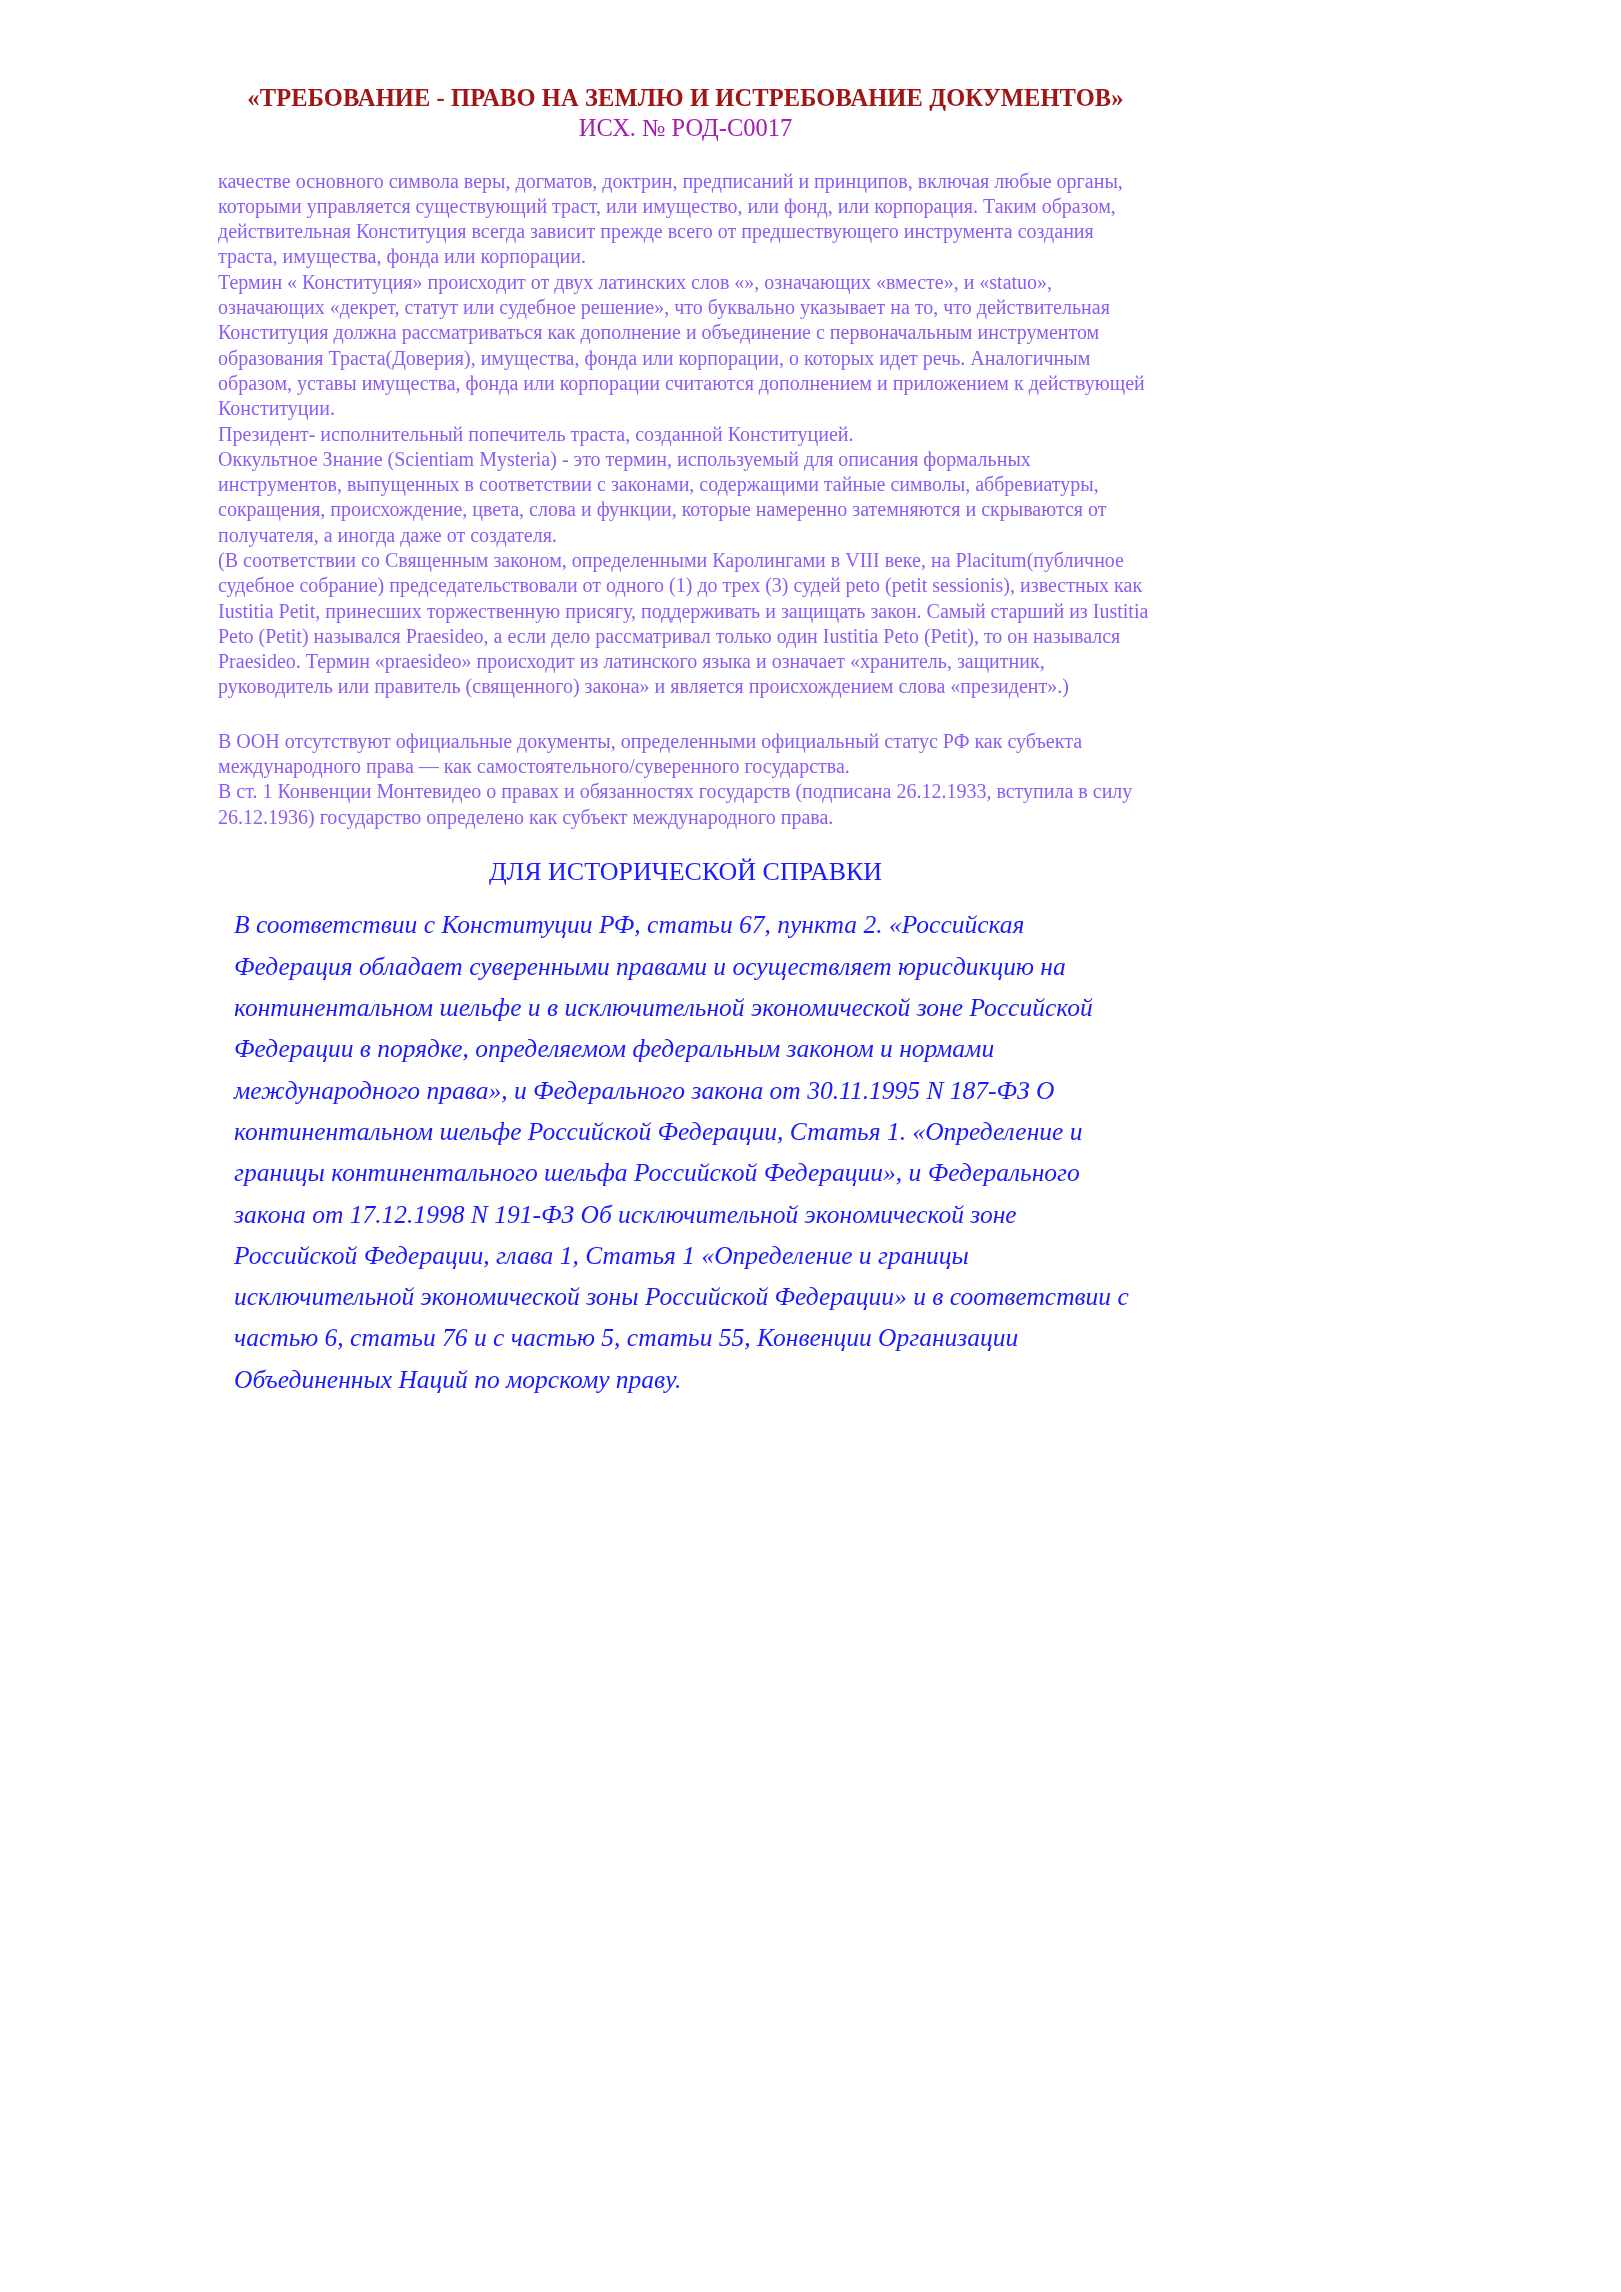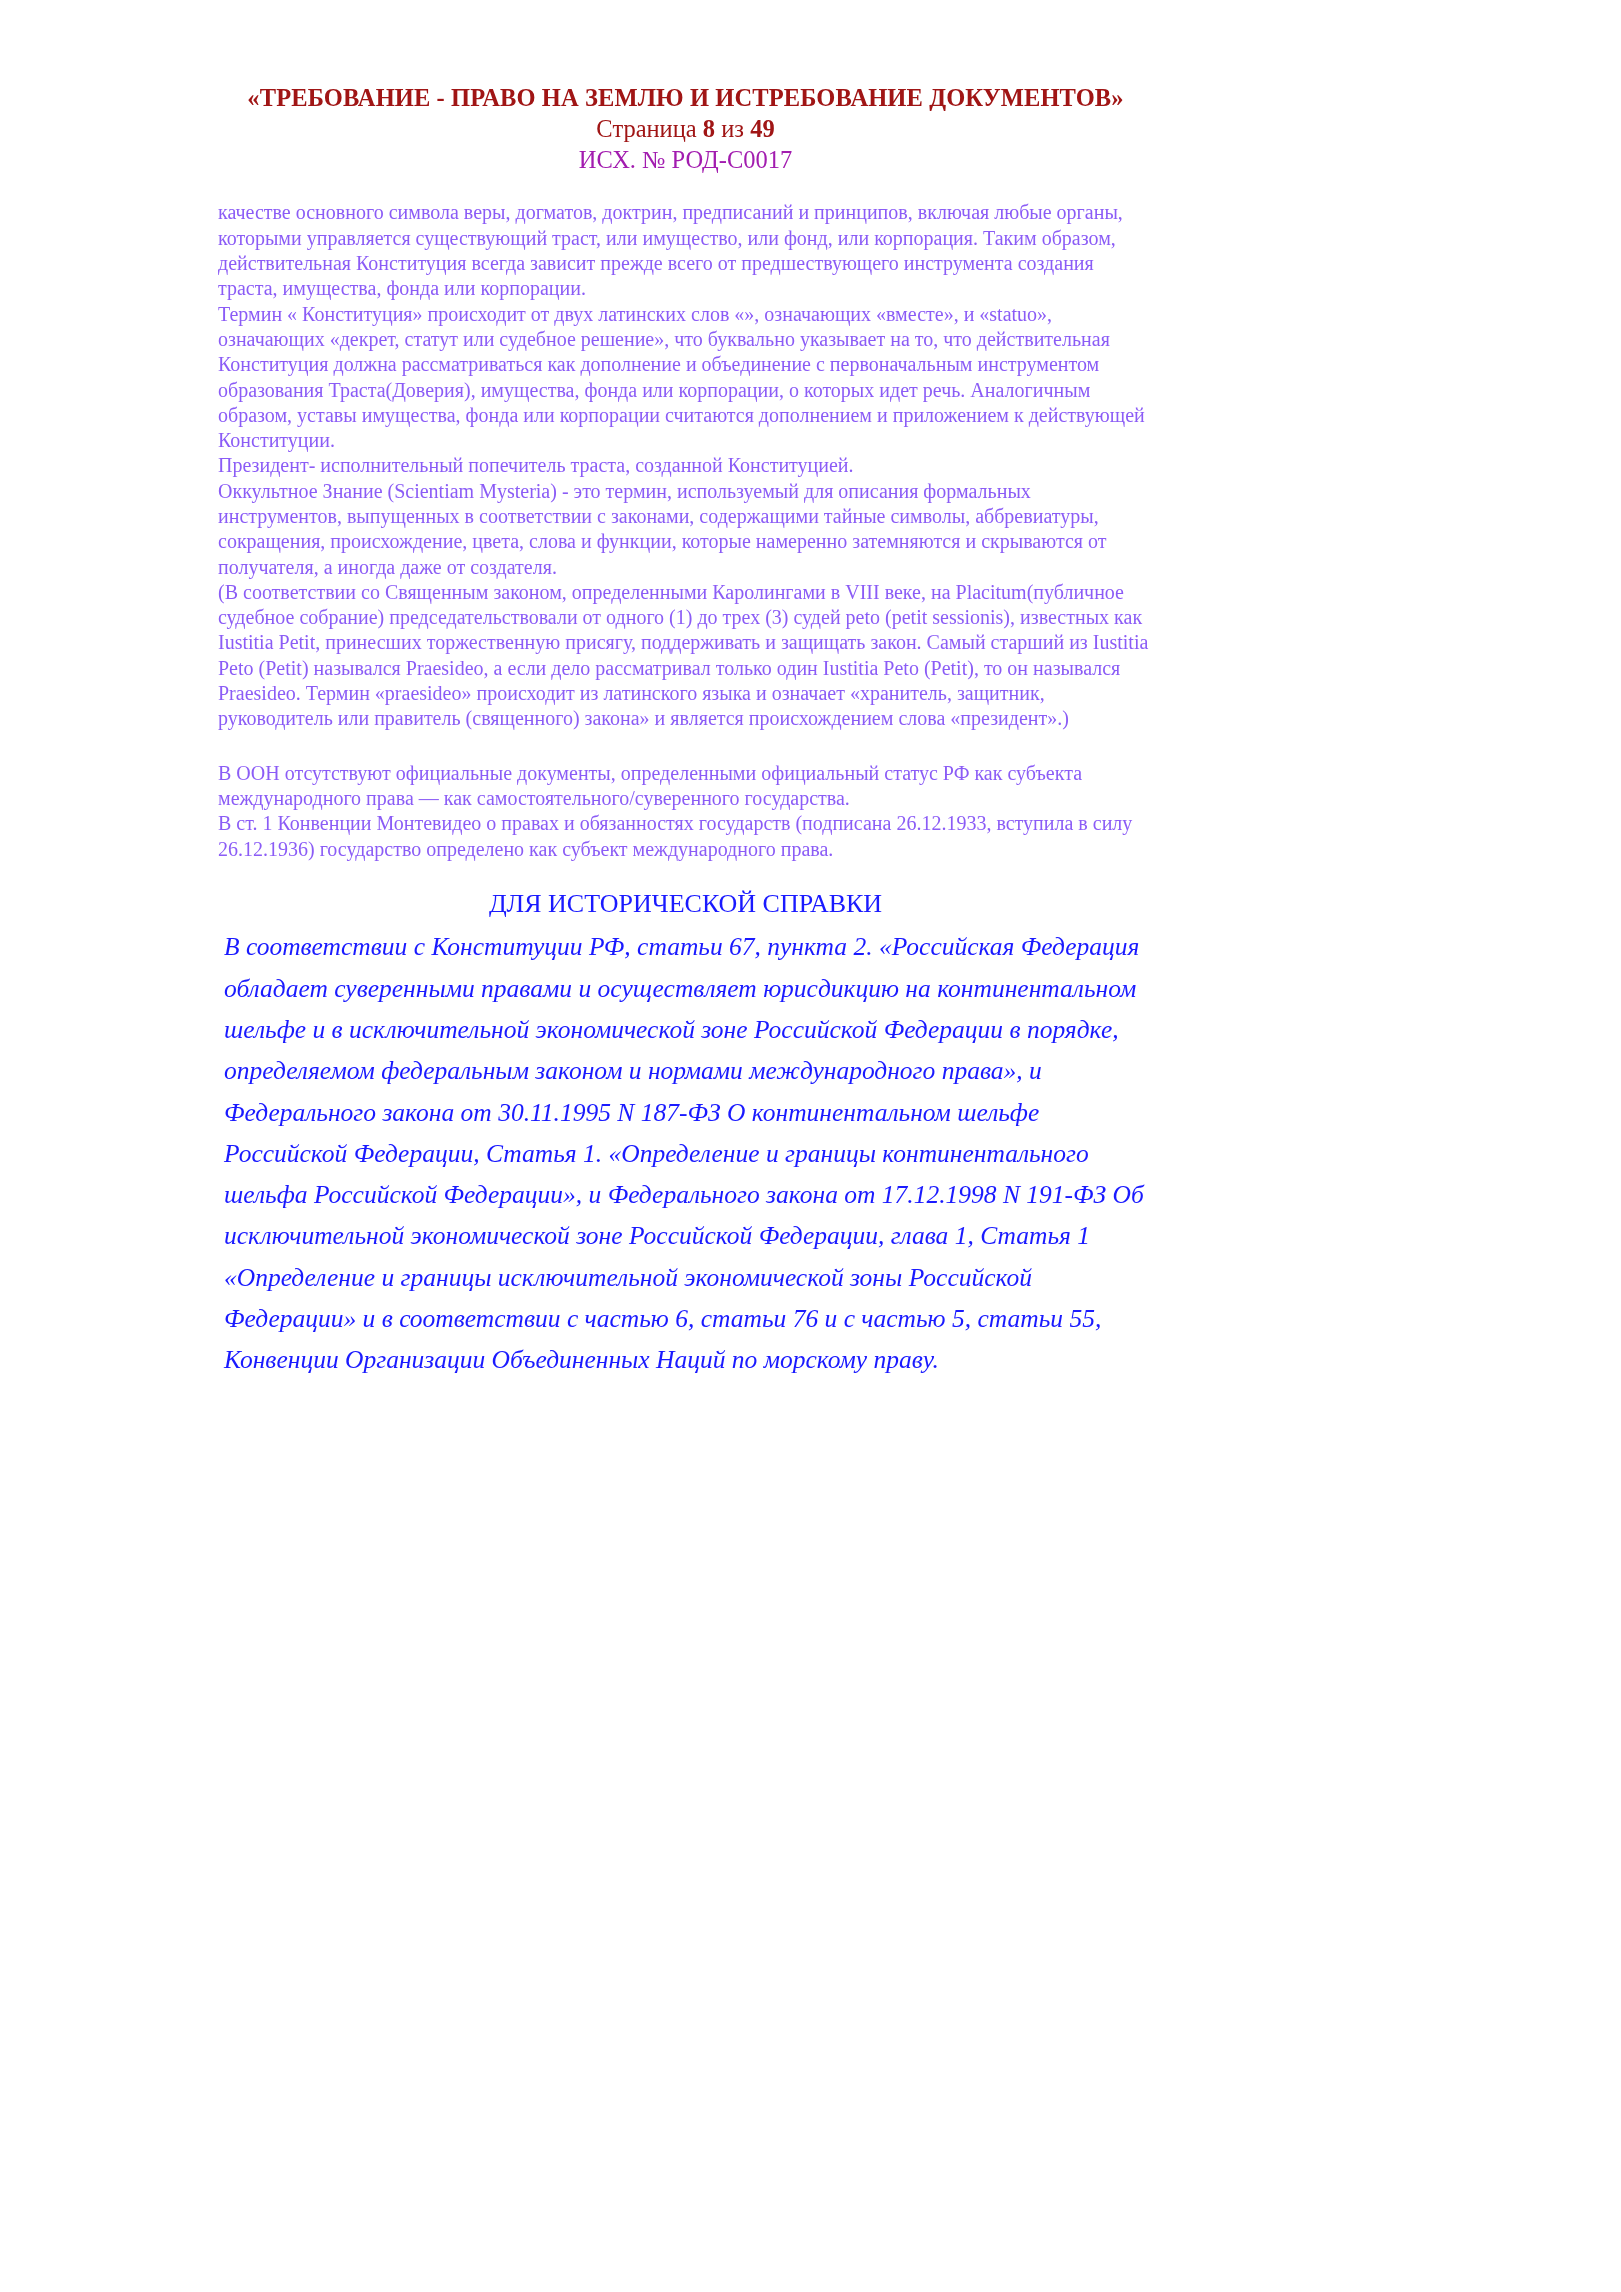--- a/index.html
+++ b/index.html
@@ -71,30 +71,29 @@
   .center-head .l2 { display: block; }
   
   .law-block {
     font-style: italic;
     font-size: 25.5px;
     line-height: 1.62;
     color: #1a1aff;
     margin-top: 3.9px;
     text-align: left;
   }
-  .law-block p { margin: 6px; }
+  .law-block p { margin: 16px; }
 </style>
 </head>
 <body>
 
 <div class="page">
 
   <div class="doc-header">
     <div class="h-title">«ТРЕБОВАНИЕ - ПРАВО НА ЗЕМЛЮ И ИСТРЕБОВАНИЕ ДОКУМЕНТОВ»</div>
-    <div class="h-page"><span>Страница </span><b>8</b><span> из </span><b>49</b></div>
     <div class="h-ref">ИСХ.  № РОД-С0017</div>
   </div>
 
   <div class="body-block">
     <p>качестве основного символа веры, догматов, доктрин, предписаний и принципов, включая любые органы, которыми управляется существующий траст, или имущество, или фонд, или корпорация. Таким образом, действительная Конституция всегда зависит прежде всего от предшествующего инструмента создания траста, имущества, фонда или корпорации.</p>
     <p>Термин « Конституция» происходит от двух латинских слов «», означающих «вместе», и «statuo», означающих «декрет, статут или судебное решение», что буквально указывает на то, что действительная Конституция должна рассматриваться как дополнение и объединение с первоначальным инструментом образования Траста(Доверия), имущества, фонда или корпорации, о которых идет речь. Аналогичным образом, уставы имущества, фонда или корпорации считаются дополнением и приложением к действующей Конституции.</p>
     <p>Президент- исполнительный попечитель траста, созданной Конституцией.</p>
     <p>Оккультное Знание (Scientiam Mysteria) - это термин, используемый для описания формальных инструментов, выпущенных в соответствии с законами, содержащими тайные символы, аббревиатуры, сокращения, происхождение, цвета, слова и функции, которые намеренно затемняются и скрываются от получателя, а иногда даже от создателя.</p>
     <p>(В соответствии со Священным законом, определенными Каролингами в VIII веке, на Placitum(публичное судебное собрание) председательствовали от одного (1) до трех (3) судей peto (petit sessionis), известных как Iustitia Petit, принесших торжественную присягу, поддерживать и защищать закон. Самый старший из Iustitia Peto (Petit) назывался Praesideo, а если дело рассматривал только один Iustitia Peto (Petit), то он назывался Praesideo. Термин «praesideo» происходит из латинского языка и означает «хранитель, защитник, руководитель или правитель (священного) закона» и является происхождением слова «президент».)</p>
     <div class="spacer-line"></div>

